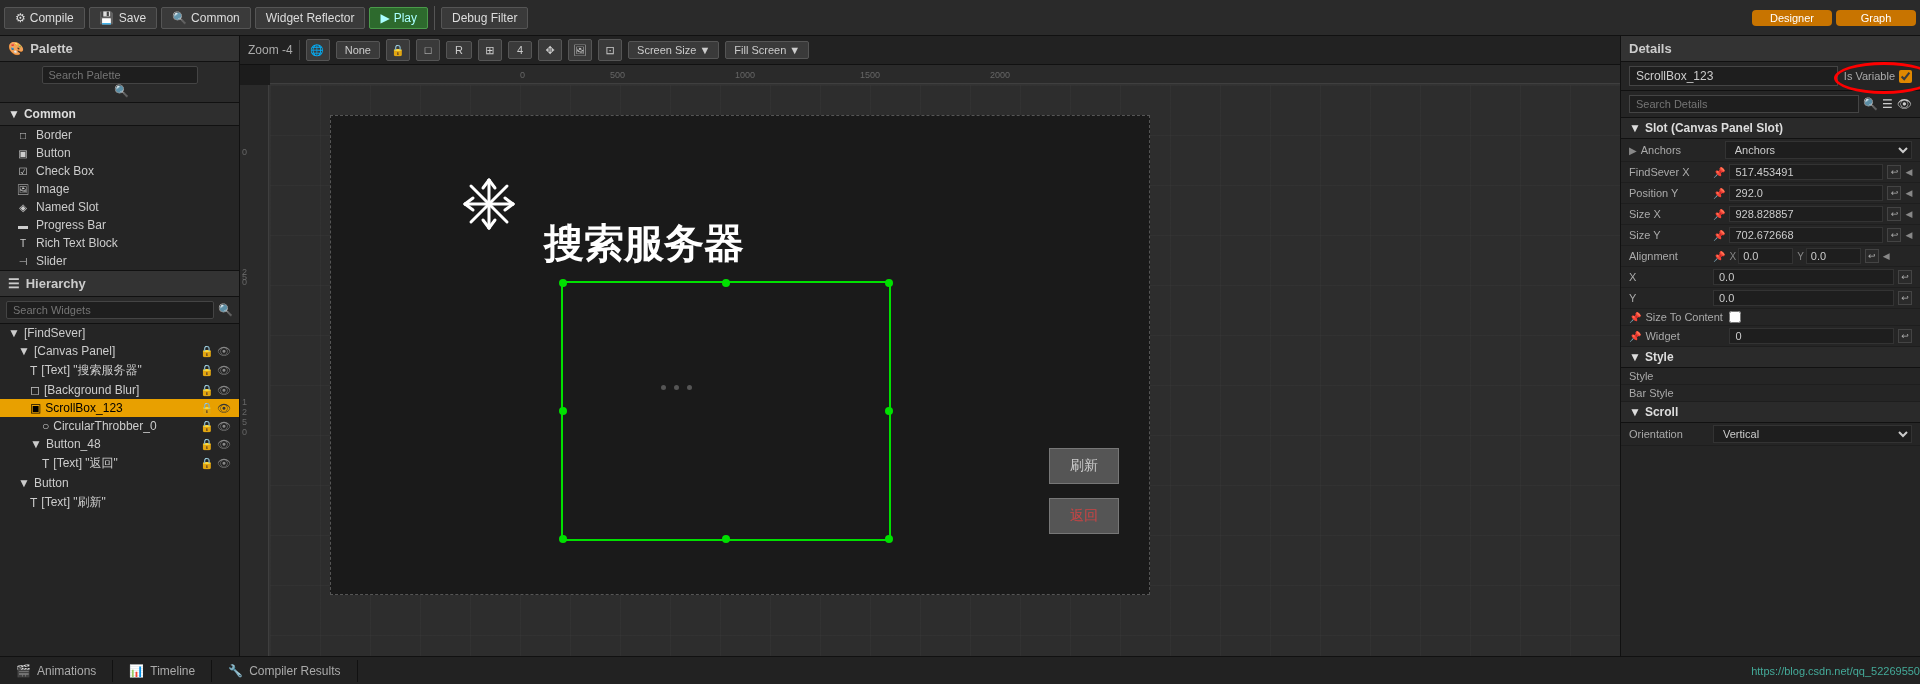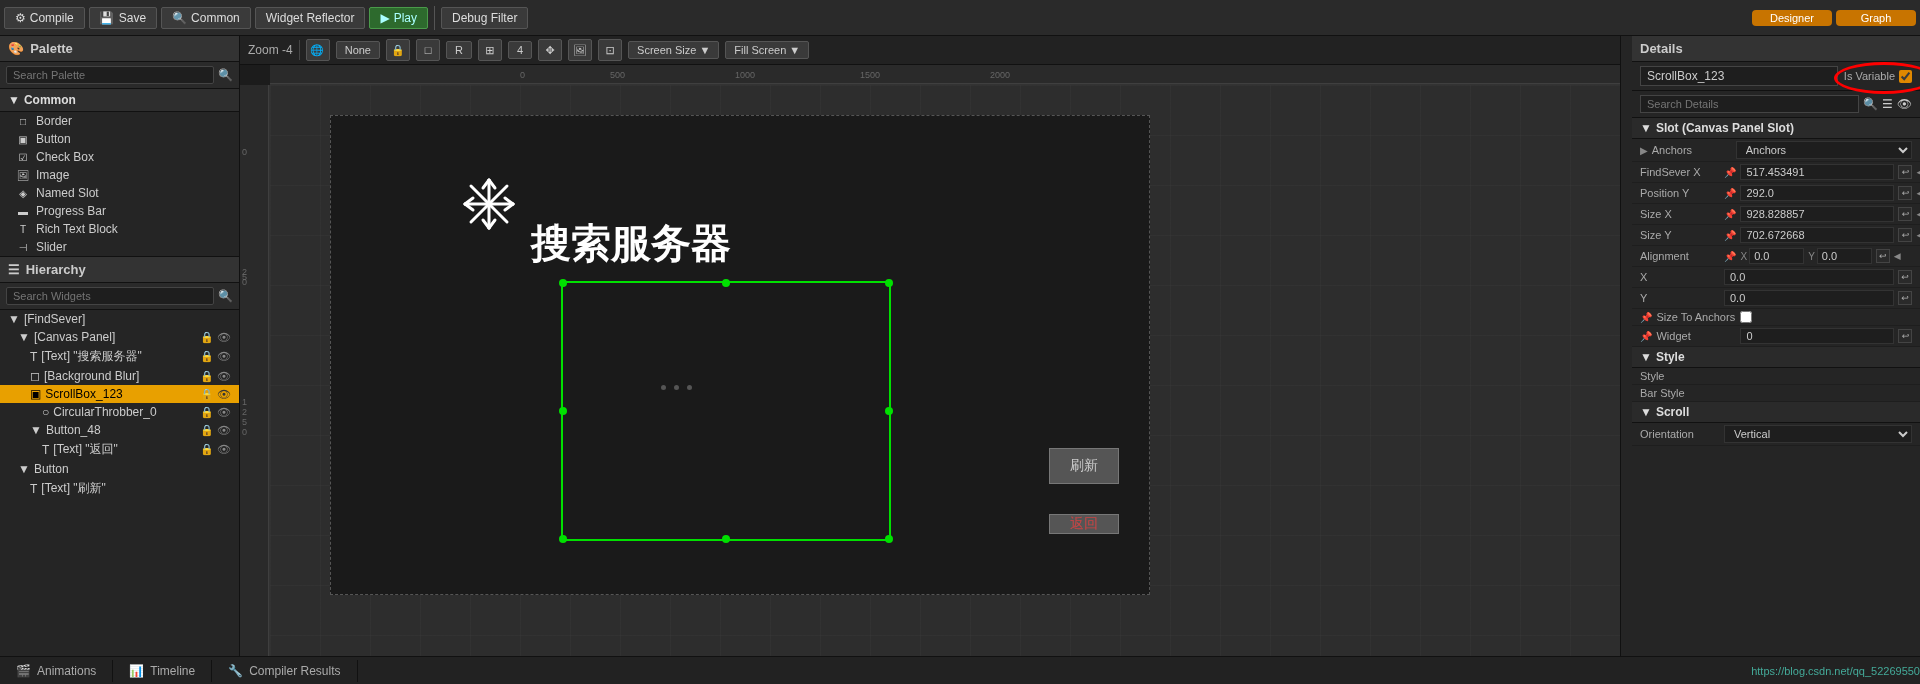--- a/index.html
+++ b/index.html
@@ -20,21 +20,21 @@
     .tb-right { margin-left: auto; display: flex; align-items: center; gap: 4px; }
     .tb-btn-green { background: #2d6a2d; border-color: #4a9a4a; color: #aff; }
     .tb-btn-circle { background: #c87400; border-color: #e08800; color: #fff; border-radius: 50%; width: 28px; height: 16px; display:flex; align-items:center; justify-content:center; font-size:14px; cursor:pointer; }
 
     
     #main { display: flex; height: calc(684px - 36px - 28px); }
 
     
     #left-panel { width: 240px; background: #252525; border-right: 1px solid #111; display: flex; flex-direction: column; }
     #palette-header { background: #333; padding: 5px 8px; font-weight: bold; font-size: 13px; display: flex; align-items: center; gap: 6px; border-bottom: 1px solid #111; }
-    #palette-search { display: flex; align-items: center; padding: 4px 6px; background: #2a2a2a; border-bottom: 1px solid #111; }
+    #palette-search { display: flex; align-items: center; padding: 4px 6px; background: #2a2a2a; border-bottom: 1px solid #111; flex-direction: column; }
     #palette-search input { flex: 1; background: #1e1e1e; border: 1px solid #444; color: #ccc; padding: 2px 6px; font-size: 11px; border-radius: 2px; }
     #palette-search .search-icon { margin-left: 4px; color: #888; }
     .section-header { background: #2e2e2e; padding: 4px 8px; font-weight: bold; font-size: 12px; color: #ddd; display: flex; align-items: center; gap: 4px; border-bottom: 1px solid #111; }
     .palette-item { display: flex; align-items: center; gap: 6px; padding: 2px 16px; color: #ccc; cursor: pointer; }
     .pi-icon { width: 14px; height: 14px; display:inline-flex; align-items:center; justify-content:center; font-size:10px; }
 
     
     #hierarchy-panel { border-top: 1px solid #111; }
     #hierarchy-header { background: #333; padding: 5px 8px; font-weight: bold; font-size: 13px; display: flex; align-items: center; gap: 6px; border-bottom: 1px solid #111; }
     #hierarchy-search { display: flex; align-items: center; padding: 4px 6px; background: #2a2a2a; border-bottom: 1px solid #111; }
@@ -57,38 +57,38 @@
     #ruler-h { position: absolute; top: 0; left: 30px; right: 0; height: 20px; background: #2a2a2a; border-bottom: 1px solid #333; overflow: hidden; }
     #ruler-v { position: absolute; top: 20px; left: 0; width: 30px; bottom: 0; background: #2a2a2a; border-right: 1px solid #333; overflow: hidden; }
     #canvas-content { position: absolute; top: 20px; left: 30px; right: 0; bottom: 0; background: #2d2d2d; background-image: 
       linear-gradient(rgba(80,80,80,0.15) 1px, transparent 1px),
       linear-gradient(90deg, rgba(80,80,80,0.15) 1px, transparent 1px);
     background-size: 50px 50px; }
 
     
     #design-canvas { position: absolute; top: 30px; left: 60px; width: 820px; height: 480px; background: #1a1a1a; border: 1px dashed #555; }
     #snowflake { position: absolute; top: 60px; left: 130px; color: #fff; font-size: 52px; }
-    #search-text { position: absolute; top: 100px; left: 200px; color: #fff; font-size: 40px; font-weight: bold; }
+    #search-text { position: absolute; top: 100px; left: 213px; color: #fff; font-size: 40px; font-weight: bold; }
     #scrollbox { position: absolute; top: 165px; left: 230px; width: 330px; height: 260px; border: 2px solid #00e000; background: transparent; }
     #dot1 { position:absolute; width:8px; height:8px; background:#00e000; border-radius:50%; top:-4px; left:50%; transform:translateX(-50%); }
     #dot2 { position:absolute; width:8px; height:8px; background:#00e000; border-radius:50%; bottom:-4px; left:50%; transform:translateX(-50%); }
     #dot3 { position:absolute; width:8px; height:8px; background:#00e000; border-radius:50%; left:-4px; top:50%; transform:translateY(-50%); }
     #dot4 { position:absolute; width:8px; height:8px; background:#00e000; border-radius:50%; right:-4px; top:50%; transform:translateY(-50%); }
     #dot5 { position:absolute; width:8px; height:8px; background:#00e000; border-radius:50%; top:-4px; left:-4px; }
     #dot6 { position:absolute; width:8px; height:8px; background:#00e000; border-radius:50%; top:-4px; right:-4px; }
     #dot7 { position:absolute; width:8px; height:8px; background:#00e000; border-radius:50%; bottom:-4px; left:-4px; }
     #dot8 { position:absolute; width:8px; height:8px; background:#00e000; border-radius:50%; bottom:-4px; right:-4px; }
     .inner-dots { position:absolute; top:40%; left:30%; display:flex; gap:8px; }
     .inner-dot { width:5px; height:5px; background:#555; border-radius:50%; }
 
     #btn-refresh { position:absolute; bottom:110px; right:30px; padding:8px 20px; background:#555; border:1px solid #777; color:#ccc; cursor:pointer; font-size:14px; }
-    #btn-back { position:absolute; bottom:60px; right:30px; padding:0 20px; background:#555; border:1px solid #777; color:#c44; cursor:pointer; font-size:14px; }
-
-    
-    #right-panel { width: 300px; background: #252525; border-left: 1px solid #111; display: flex; flex-direction: column; padding-left: 11px; }
+    #btn-back { position:absolute; bottom:60px; right:30px; padding:8px 20px; background:#555; border:1px solid #777; color:#c44; cursor:pointer; font-size:14px; }
+
+    
+    #right-panel { width: 300px; background: #252525; border-left: 1px solid #111; display: flex; flex-direction: column; }
     #details-header { background: #333; padding: 5px 8px; font-weight: bold; font-size: 13px; display: flex; align-items: center; border-bottom: 1px solid #111; }
     #details-header span { margin-right: auto; }
     .details-name-row { display: flex; align-items: center; padding: 4px 8px; border-bottom: 1px solid #111; gap: 6px; }
     .details-name-input { flex: 1; background: #1e1e1e; border: 1px solid #444; color: #ccc; padding: 2px 6px; font-size: 12px; }
     .is-variable-label { font-size: 11px; color: #aaa; }
     .is-variable-check { accent-color: #e08800; }
     .search-details-row { display: flex; align-items: center; padding: 4px 8px; gap: 4px; border-bottom: 1px solid #111; }
     .search-details-row input { flex: 1; background: #1e1e1e; border: 1px solid #444; color: #ccc; padding: 2px 6px; font-size: 11px; }
     .section-divider { background: #2a2a2a; padding: 3px 8px; font-weight: bold; color: #ddd; font-size: 12px; border-bottom: 1px solid #111; display:flex; align-items:center; gap:4px; }
     .prop-row { display: flex; align-items: center; padding: 2px 8px; border-bottom: 1px solid #1e1e1e; gap: 4px; }
@@ -467,21 +467,21 @@
     <div class="prop-row">
       <span class="prop-label">Y</span>
       <div class="prop-value">
         <input class="prop-input" type="text" value="0.0" style="">
         <span class="reset-btn">↩</span>
       </div>
     </div>
 
     <div class="prop-row">
       <span style="color:#888;font-size:10px;">📌</span>
-      <span class="prop-label">Size To Anchors</span>
+      <span class="prop-label">Size To Content</span>
       <input type="checkbox" class="size-check" style="">
     </div>
 
     <div class="prop-row">
       <span style="color:#888;font-size:10px;">📌</span>
       <span class="prop-label">Widget</span>
       <div class="prop-value">
         <input class="prop-input" type="text" value="0" style="">
         <span class="reset-btn">↩</span>
       </div>

